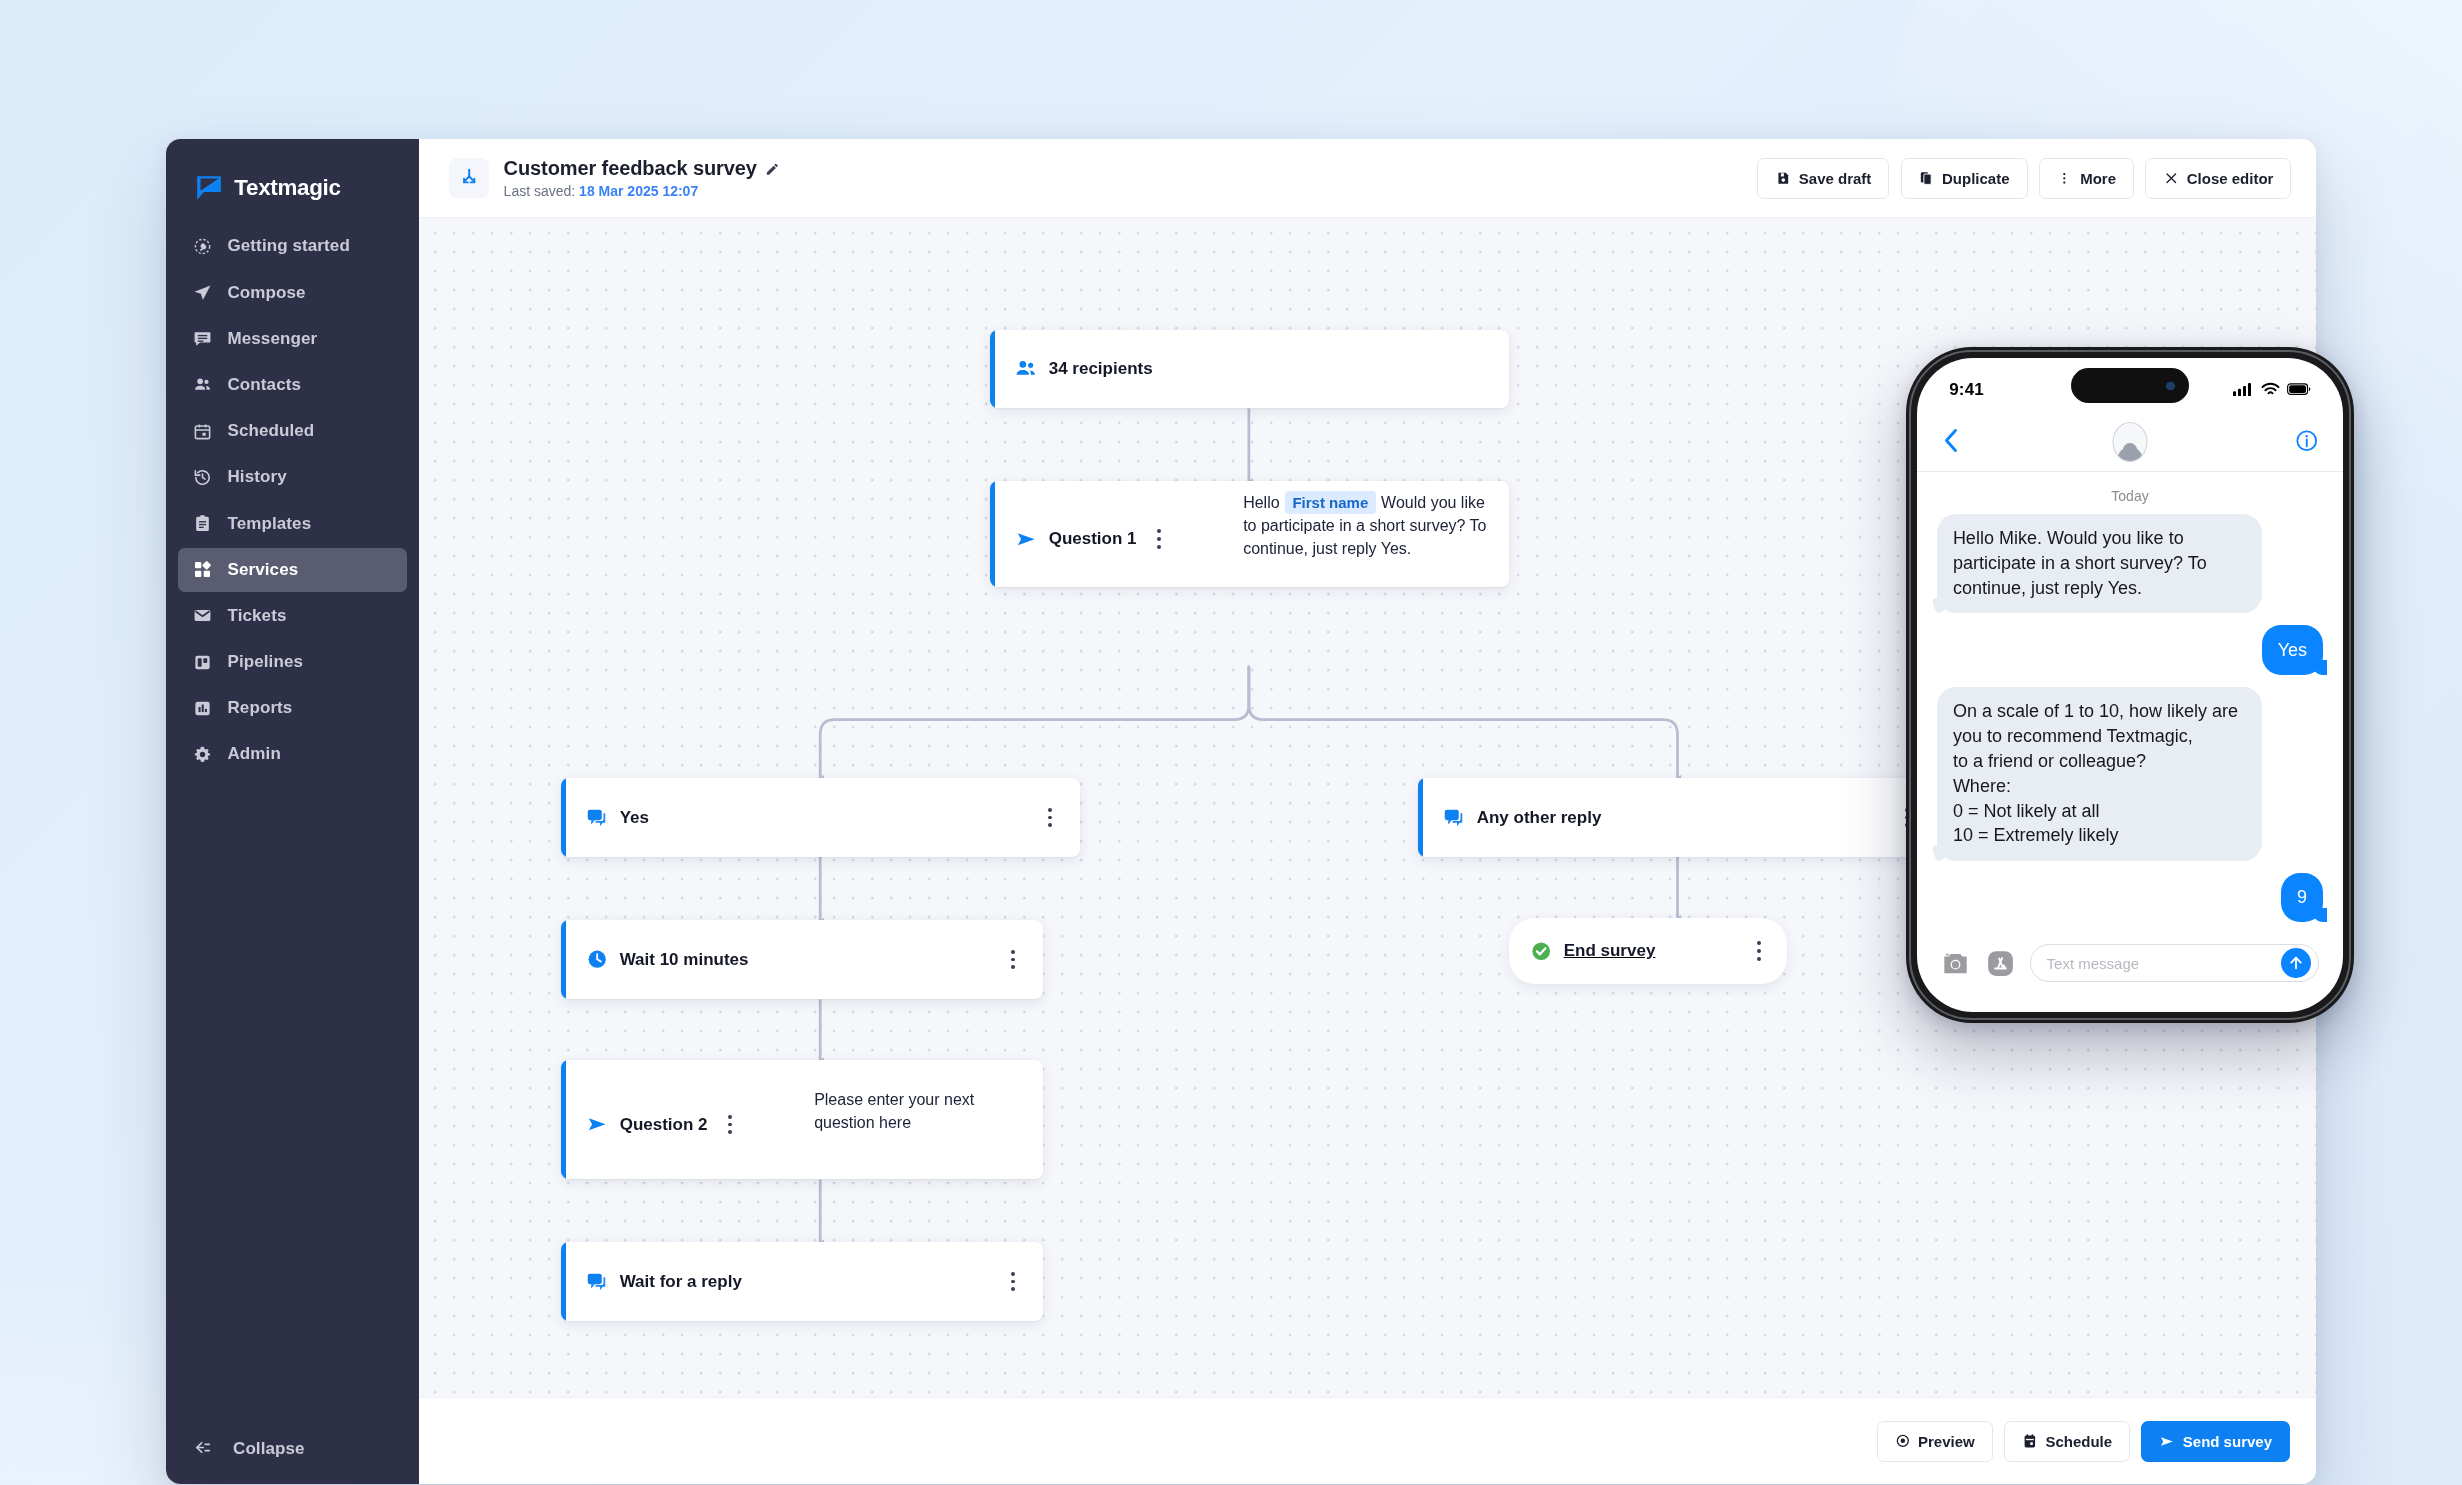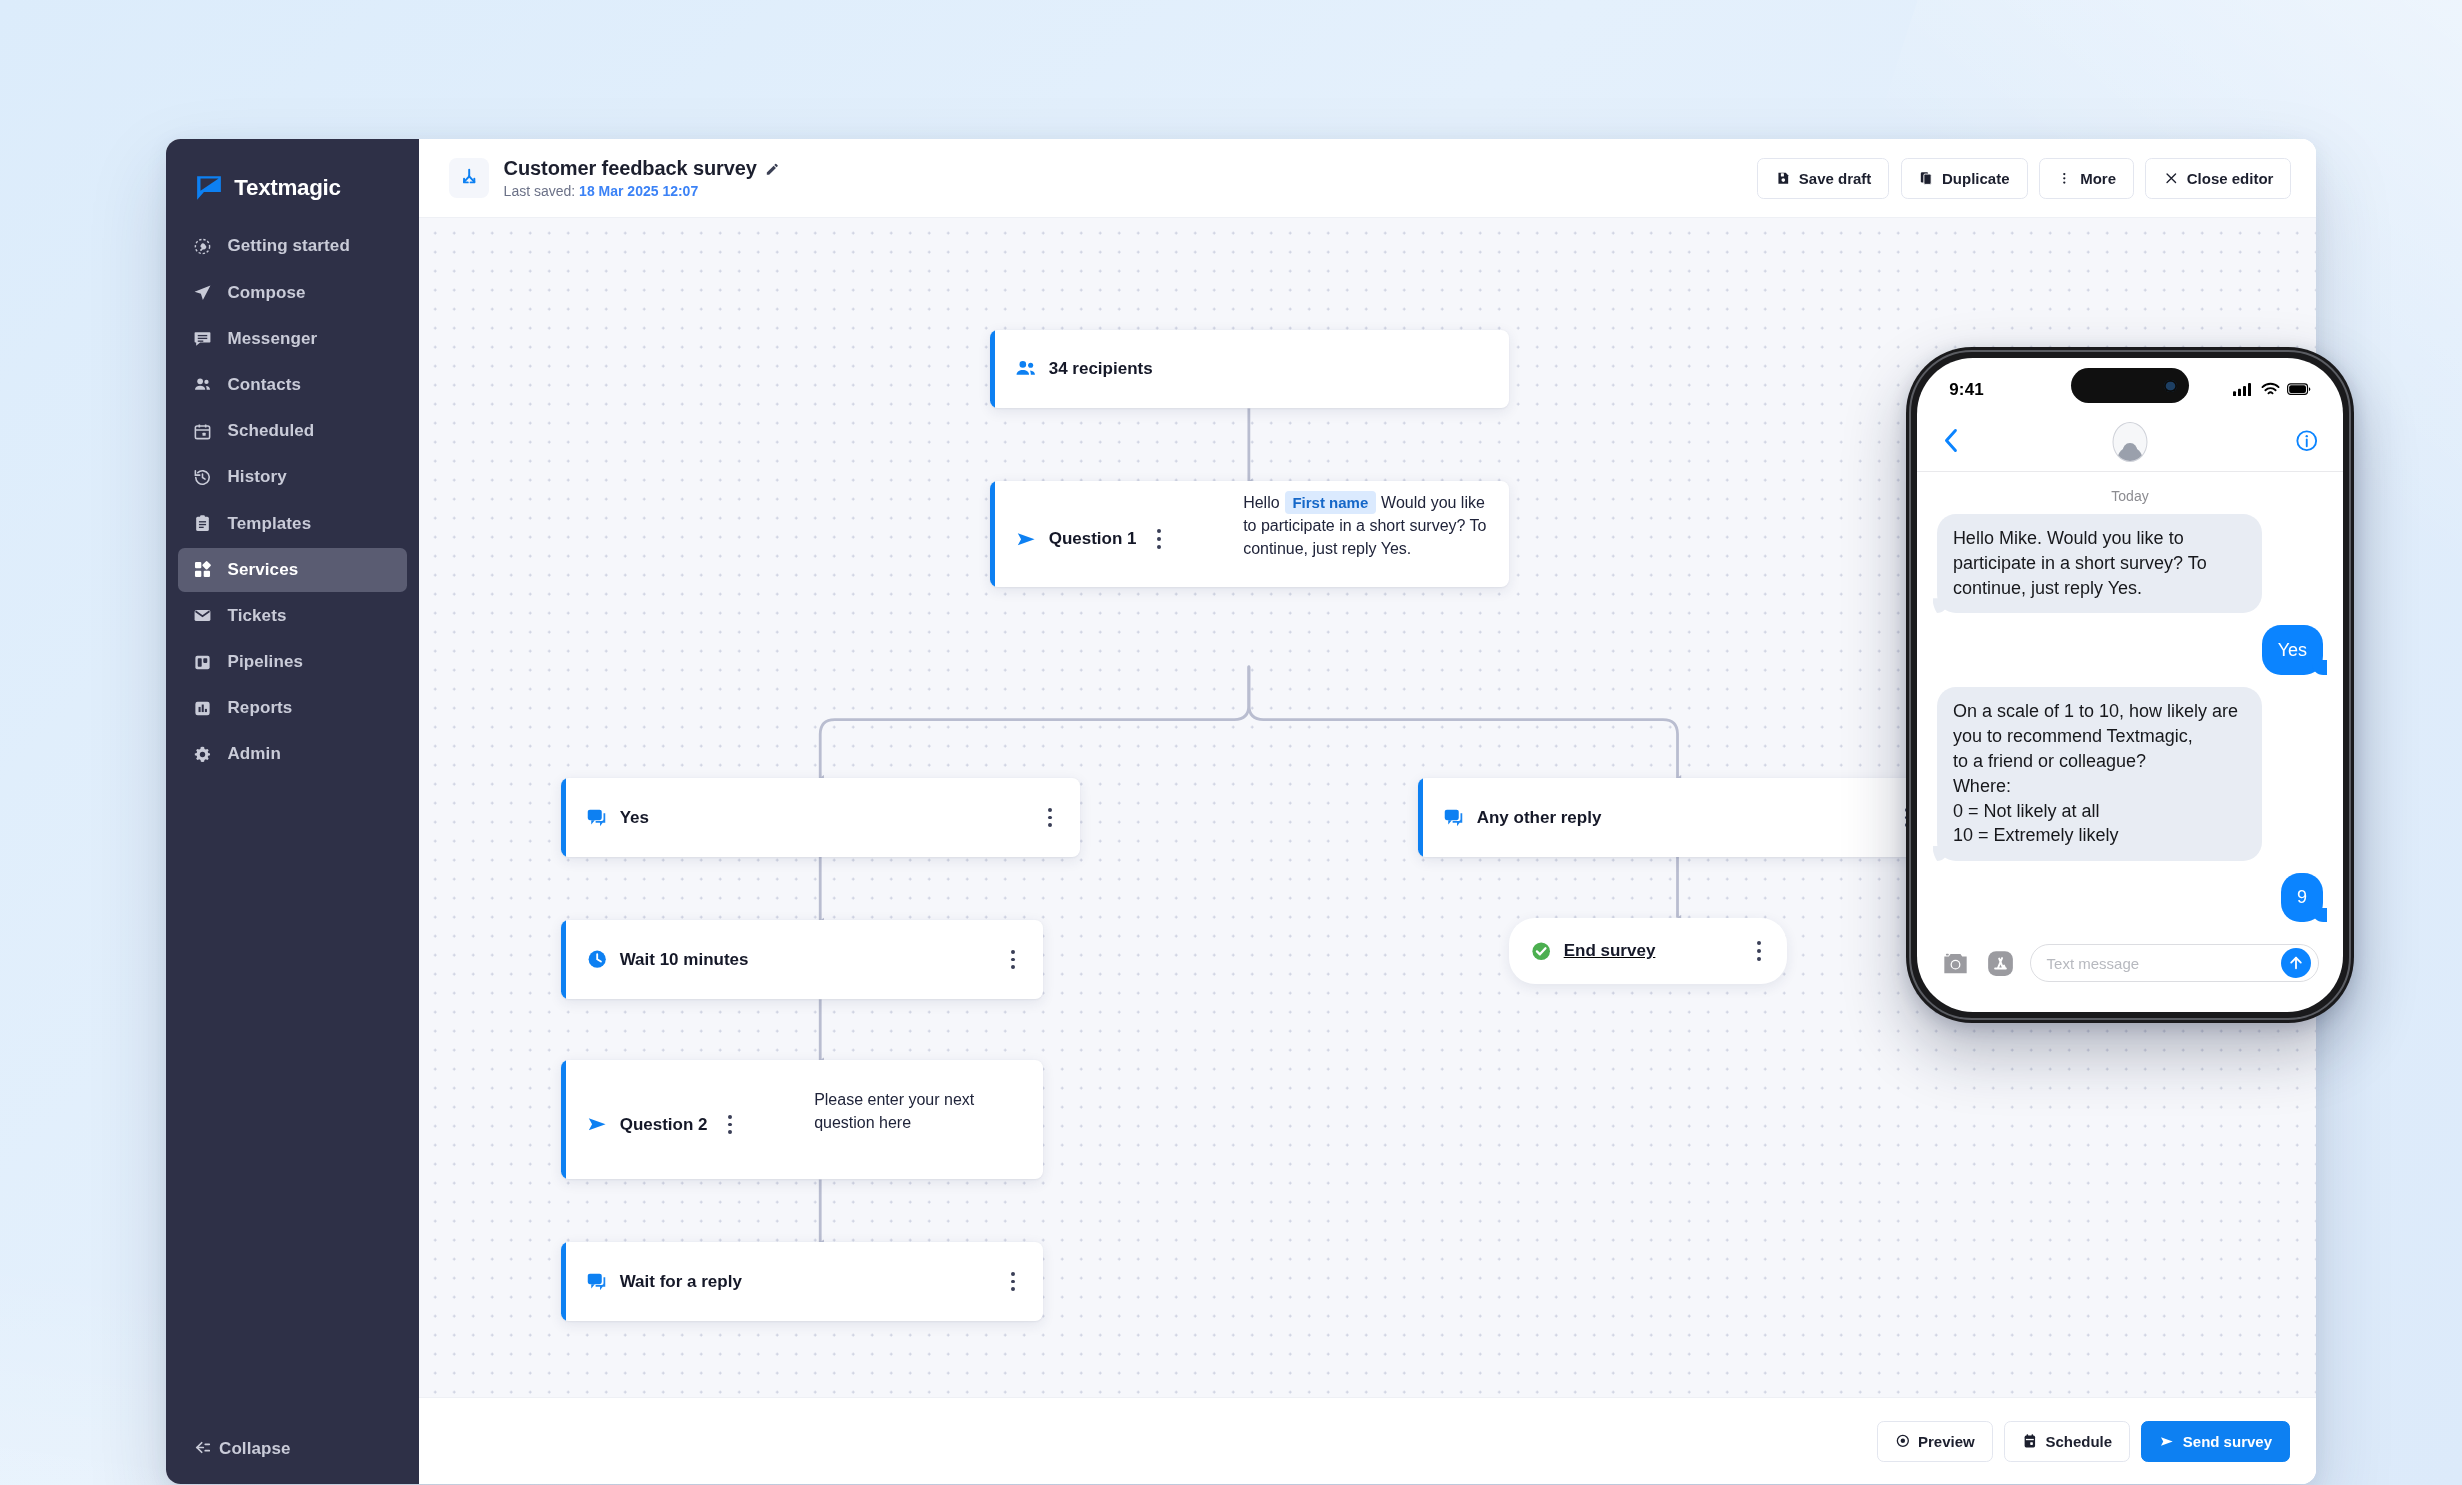--- a/index.html
+++ b/index.html
@@ -39,21 +39,21 @@
     display:flex; align-items:center; gap: 14.6px; height: 44px;
     padding: 0 14.6px; border-radius: 6.7px; cursor:pointer;
   }
   .nav-item .ico { width: 20px; height: 20px; flex:0 0 20px; display:flex; align-items:center; justify-content:center; }
   .nav-item .ico svg { display:block; }
   .nav-label { color:#c9cbd8; font-size: 17px; font-weight: 600; letter-spacing:0.1px; white-space:nowrap; }
   .nav-item.active { background:#5a5c72; }
   .nav-item.active .nav-label { color:#ffffff; }
 
   .collapse {
-    position:absolute; left: 27px; bottom: 24.6px; display:flex; align-items:center; gap: 7px; cursor:pointer;
+    position:absolute; left: 27px; bottom: 24.6px; display:flex; align-items:center; gap: 21px; cursor:pointer;
   }
   .collapse .nav-label { color:#c9cbd8; }
 
   
   .main { flex:1; display:flex; flex-direction:column; min-width:0; background:#fff; position:relative; }
 
   .topbar {
     height: 79px; flex:0 0 79px; background:#fff; display:flex; align-items:center;
     padding: 0 24.6px 0 30px; border-bottom: 0.6px solid #eef0f5; z-index: 5;
   }

